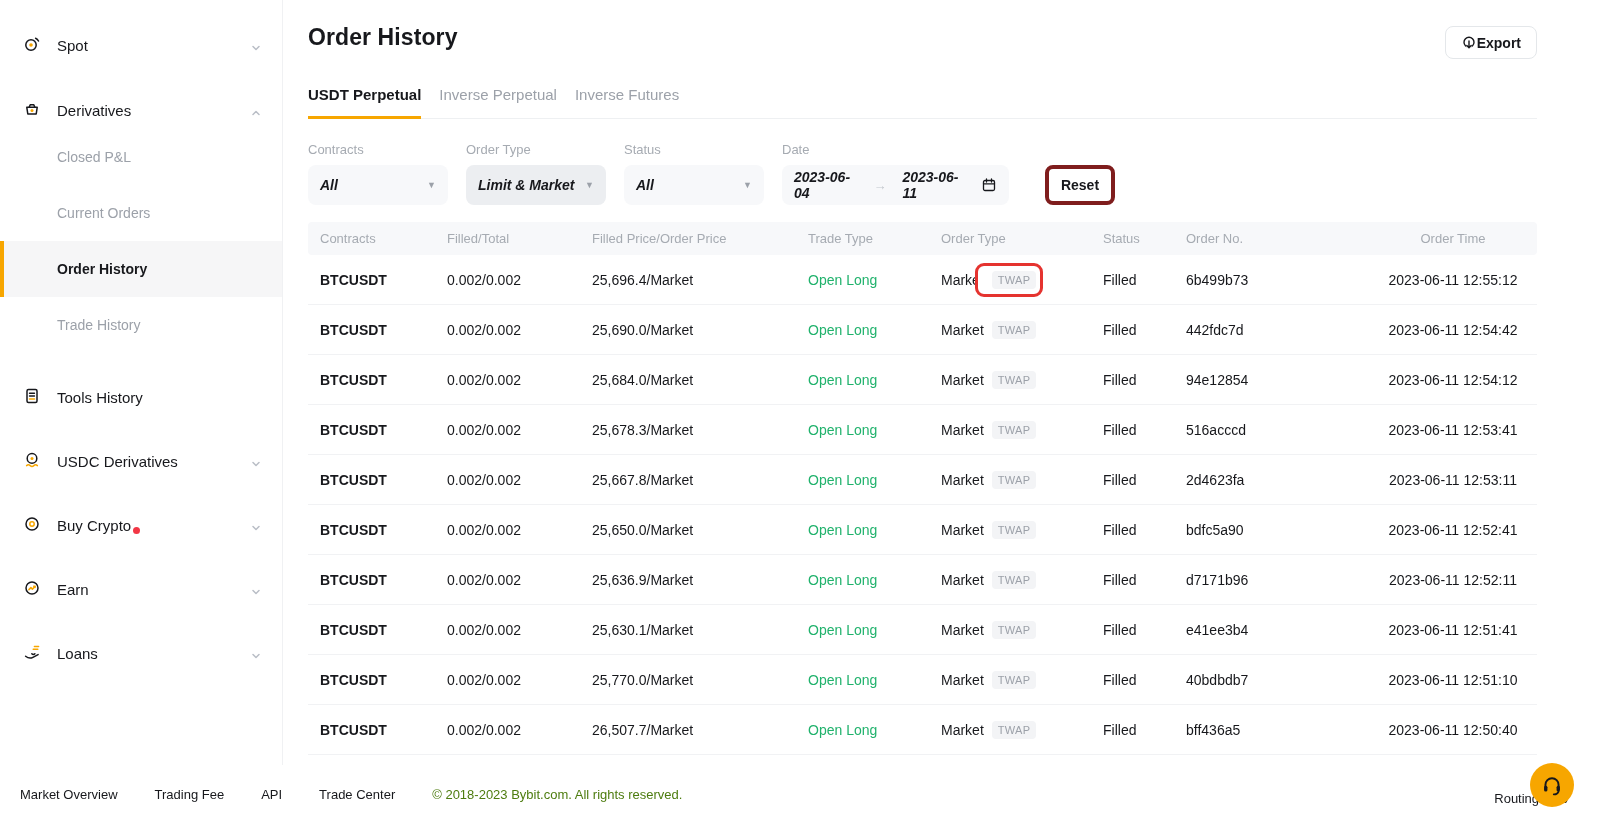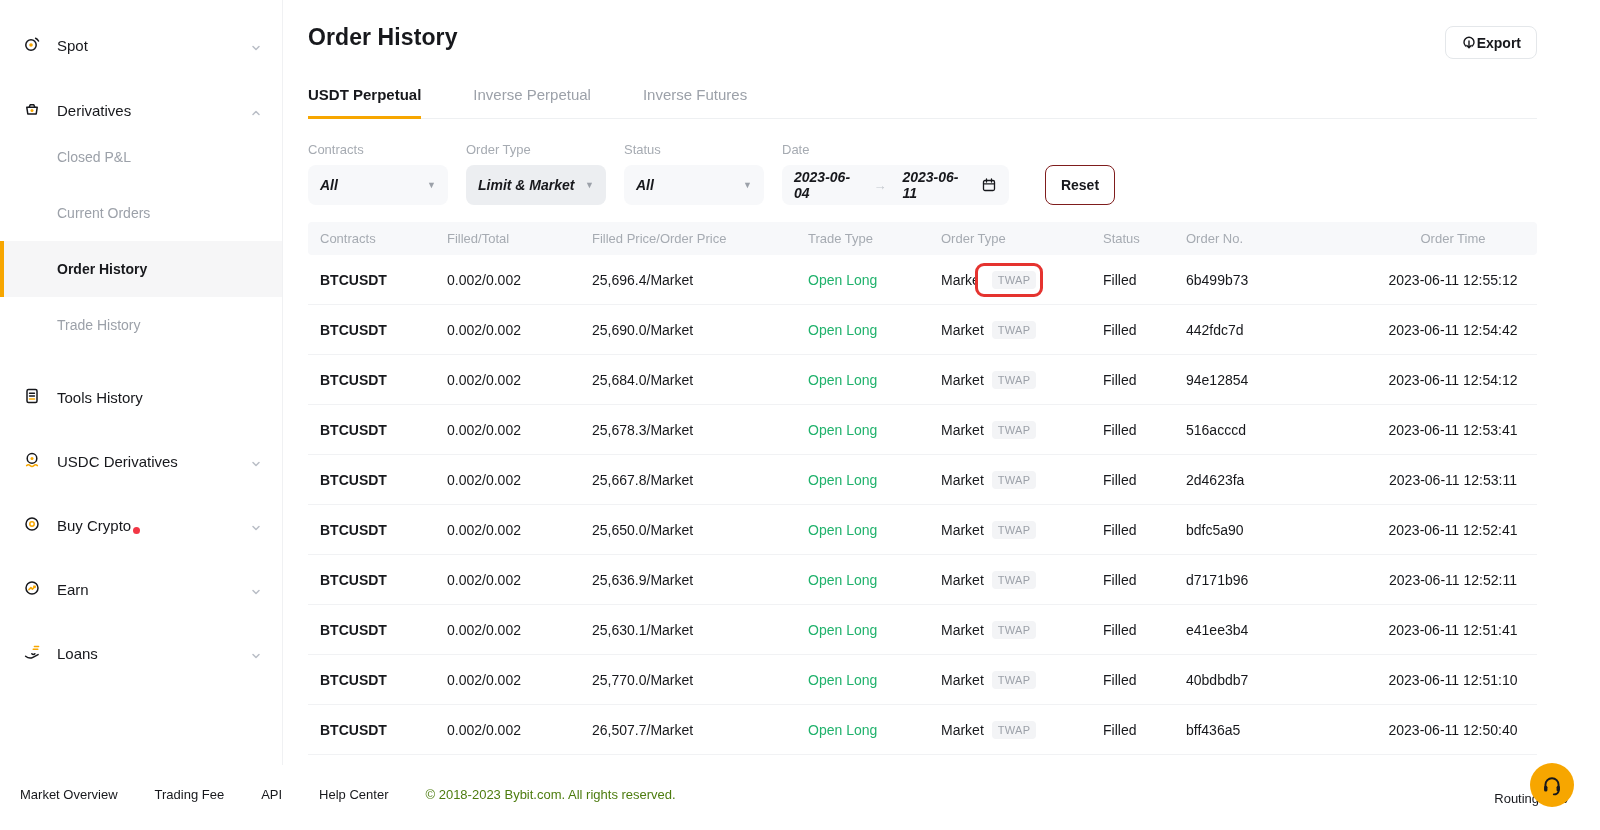--- a/index.html
+++ b/index.html
@@ -19,36 +19,36 @@
   .sub-item.active { color: #17181c; font-weight: 600; background: #f6f6f7; }
   .sub-item.active::before { content: ""; position: absolute; left: 0; top: 0; bottom: 0; width: 4px; background: #f7a600; }
   .ndot { width: 7px; height: 7px; border-radius: 50%; background: #f23645; margin: -12px 0 0 2px; }
 
   
   .main { flex: 1; padding: 0 63px 0 25px; position: relative; }
   .main-head { display: flex; align-items: flex-start; justify-content: space-between; margin-top: 24px; }
   .page-title { font-size: 23px; font-weight: 700; letter-spacing: .1px; }
   .export-btn { display: inline-flex; align-items: center; gap: 0; height: 33px; padding: 0 15px; background: #fff; border: 1px solid #e4e7ea; border-radius: 8px; font-family: inherit; font-size: 14px; font-weight: 600; color: #17181c; cursor: pointer; margin-top: 2px; }
 
-  .tabs { display: flex; gap: 52px; margin-top: 27px; border-bottom: 1px solid #eef0f2; }
+  .tabs { display: flex; gap: 18px; margin-top: 27px; border-bottom: 1px solid #eef0f2; }
   .tab { padding-bottom: 13px; font-size: 15px; color: #9ca1a9; cursor: pointer; border-bottom: 3px solid transparent; margin-bottom: -1px; }
   .tab.active { color: #17181c; font-weight: 700; border-bottom-color: #f7a600; }
 
   
   .filters { display: flex; align-items: flex-end; margin-top: 23px; }
   .filter { margin-right: 18px; }
   .flabel { font-size: 13px; color: #a6abb2; margin-bottom: 8px; }
   .fbox { height: 40px; background: #f7f8fa; border-radius: 8px; display: flex; align-items: center; padding: 0 12px; font-size: 14px; font-weight: 600; cursor: pointer; font-style: italic; }
   .fbox.darker { background: #eceef1; }
   .w140 { width: 140px; } .w227 { width: 227px; }
   .caret { margin-left: auto; font-size: 9px; color: #9ca1a9; }
   .datebox { gap: 16px; font-weight: 600; }
   .datebox .arrow { color: #c3c7cd; font-weight: 400; font-size: 13px; }
   .datebox .cal { margin-left: auto; display: inline-flex; }
-  .reset-btn { height: 40px; width: 70px; margin-left: 9px; background: #fff; border: 1px solid #7f1d1d; border-radius: 8px; font-family: inherit; font-size: 14px; font-weight: 700; color: #17181c; cursor: pointer; }
+  .reset-btn { height: 40px; width: 70px; margin-left: 9px; background: #fff; border: 4px solid #7f1d1d; border-radius: 8px; font-family: inherit; font-size: 14px; font-weight: 700; color: #17181c; cursor: pointer; }
 
   
   .table { margin-top: 17px; }
   .trow, .thead { display: grid; grid-template-columns: 127px 145px 216px 133px 162px 83px 197px 1fr; padding: 0 14px 0 12px; align-items: center; }
   .thead { height: 33px; background: #f7f8fa; border-radius: 4px; font-size: 13px; color: #a6abb2; }
   .trow { height: 50px; font-size: 14px; border-bottom: 1px solid #f1f2f4; }
   .td.right, .th.right { text-align: center; }
   .td.contracts { font-weight: 600; }
   .td.green { color: #20b26c; }
   .ot-cell { display: flex; align-items: center; }
@@ -438,21 +438,21 @@
   </div>
 </div>
     </div>
   </main>
 </div>
 
 <footer class="footer">
   <span class="flink">Market Overview</span>
   <span class="flink">Trading Fee</span>
   <span class="flink">API</span>
-  <span class="flink">Help Center</span>
+  <span class="flink">Trade Center</span>
   <span class="copyright">© 2018-2023 Bybit.com. All rights reserved.</span>
 </footer>
 
 <span class="routing-label">Routing auto</span>
 <button class="support-btn">
   <span style="display:inline-flex">
     <svg width="24" height="24" viewBox="0 0 22 22" fill="none">
         <path d="M5 13 v-2.2 a6 6 0 0 1 12 0 V13" stroke="#17181c" stroke-width="1.8"></path>
         <rect x="3.7" y="11.6" width="3.1" height="5.4" rx="1.5" fill="#17181c"></rect>
         <rect x="15.2" y="11.6" width="3.1" height="5.4" rx="1.5" fill="#17181c"></rect>

